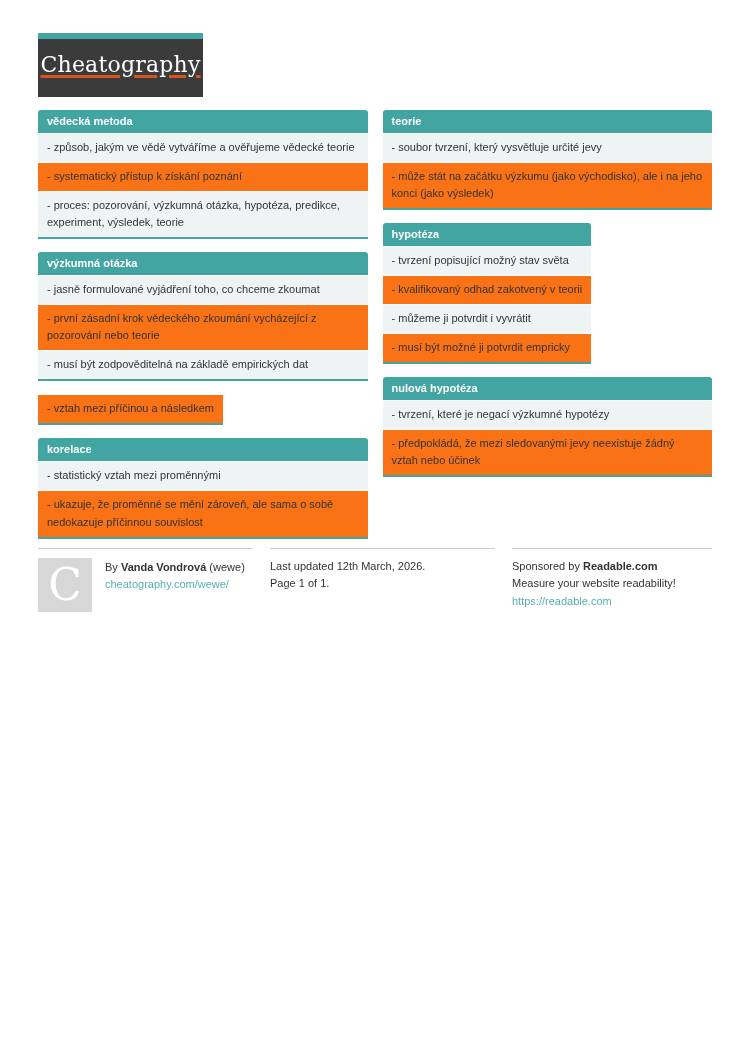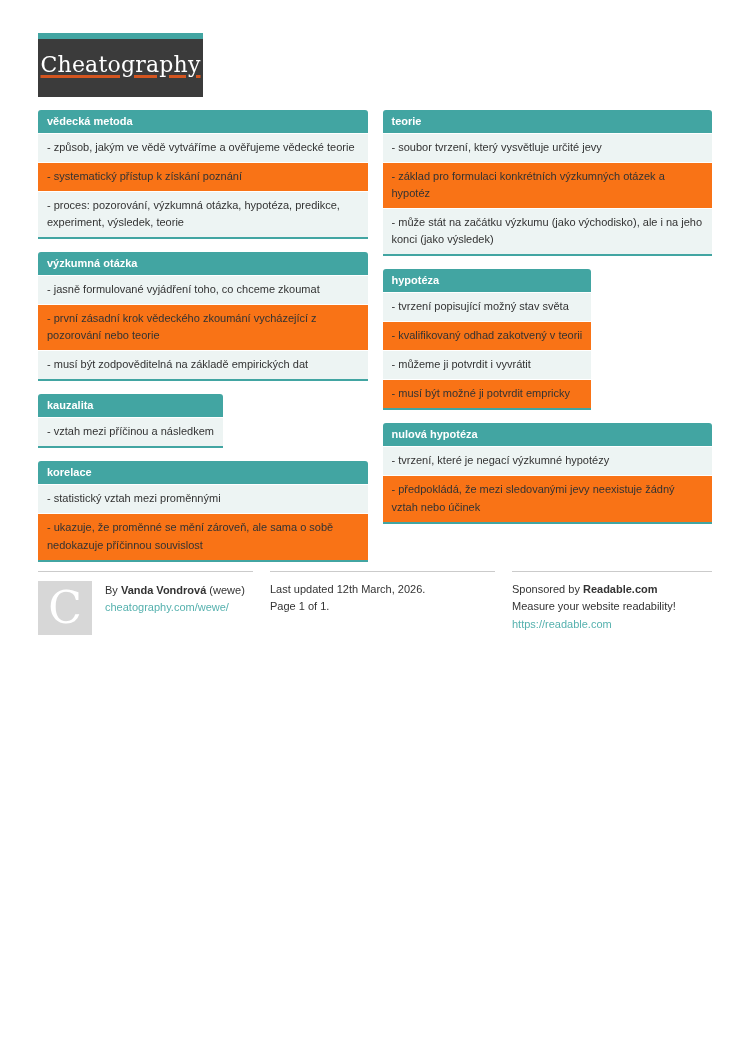--- a/index.html
+++ b/index.html
@@ -120,34 +120,32 @@
           <div class="box-row">- systematický přístup k získání poznání</div>
           <div class="box-row">- proces: pozorování, výzkumná otázka, hypotéza, predikce, experiment, výsledek, teorie</div>
         </section>
         <section class="box">
           <div class="box-title">výzkumná otázka</div>
           <div class="box-row">- jasně formulované vyjádření toho, co chceme zkoumat</div>
           <div class="box-row">- první zásadní krok vědeckého zkoumání vycházející z pozorování nebo teorie</div>
           <div class="box-row">- musí být zodpověditelná na základě empirických dat</div>
         </section>
         <section class="box">
-          <div class="box-title">kauzalita</div>
           <div class="box-row">- vztah mezi příčinou a následkem</div>
         </section>
         <section class="box">
           <div class="box-title">korelace</div>
           <div class="box-row">- statistický vztah mezi proměnnými</div>
           <div class="box-row">- ukazuje, že proměnné se mění zároveň, ale sama o sobě nedokazuje příčinnou souvislost</div>
         </section>
       </div>
     <div class="col">
         <section class="box">
           <div class="box-title">teorie</div>
           <div class="box-row">- soubor tvrzení, který vysvětluje určité jevy</div>
-          <div class="box-row">- základ pro formulaci konkrétních výzkumných otázek a hypotéz</div>
           <div class="box-row">- může stát na začátku výzkumu (jako východisko), ale i na jeho konci (jako výsledek)</div>
         </section>
         <section class="box">
           <div class="box-title">hypotéza</div>
           <div class="box-row">- tvrzení popisující možný stav světa</div>
           <div class="box-row">- kvalifikovaný odhad zakotvený v teorii</div>
           <div class="box-row">- můžeme ji potvrdit i vyvrátit</div>
           <div class="box-row">- musí být možné ji potvrdit empricky</div>
         </section>
         <section class="box">

